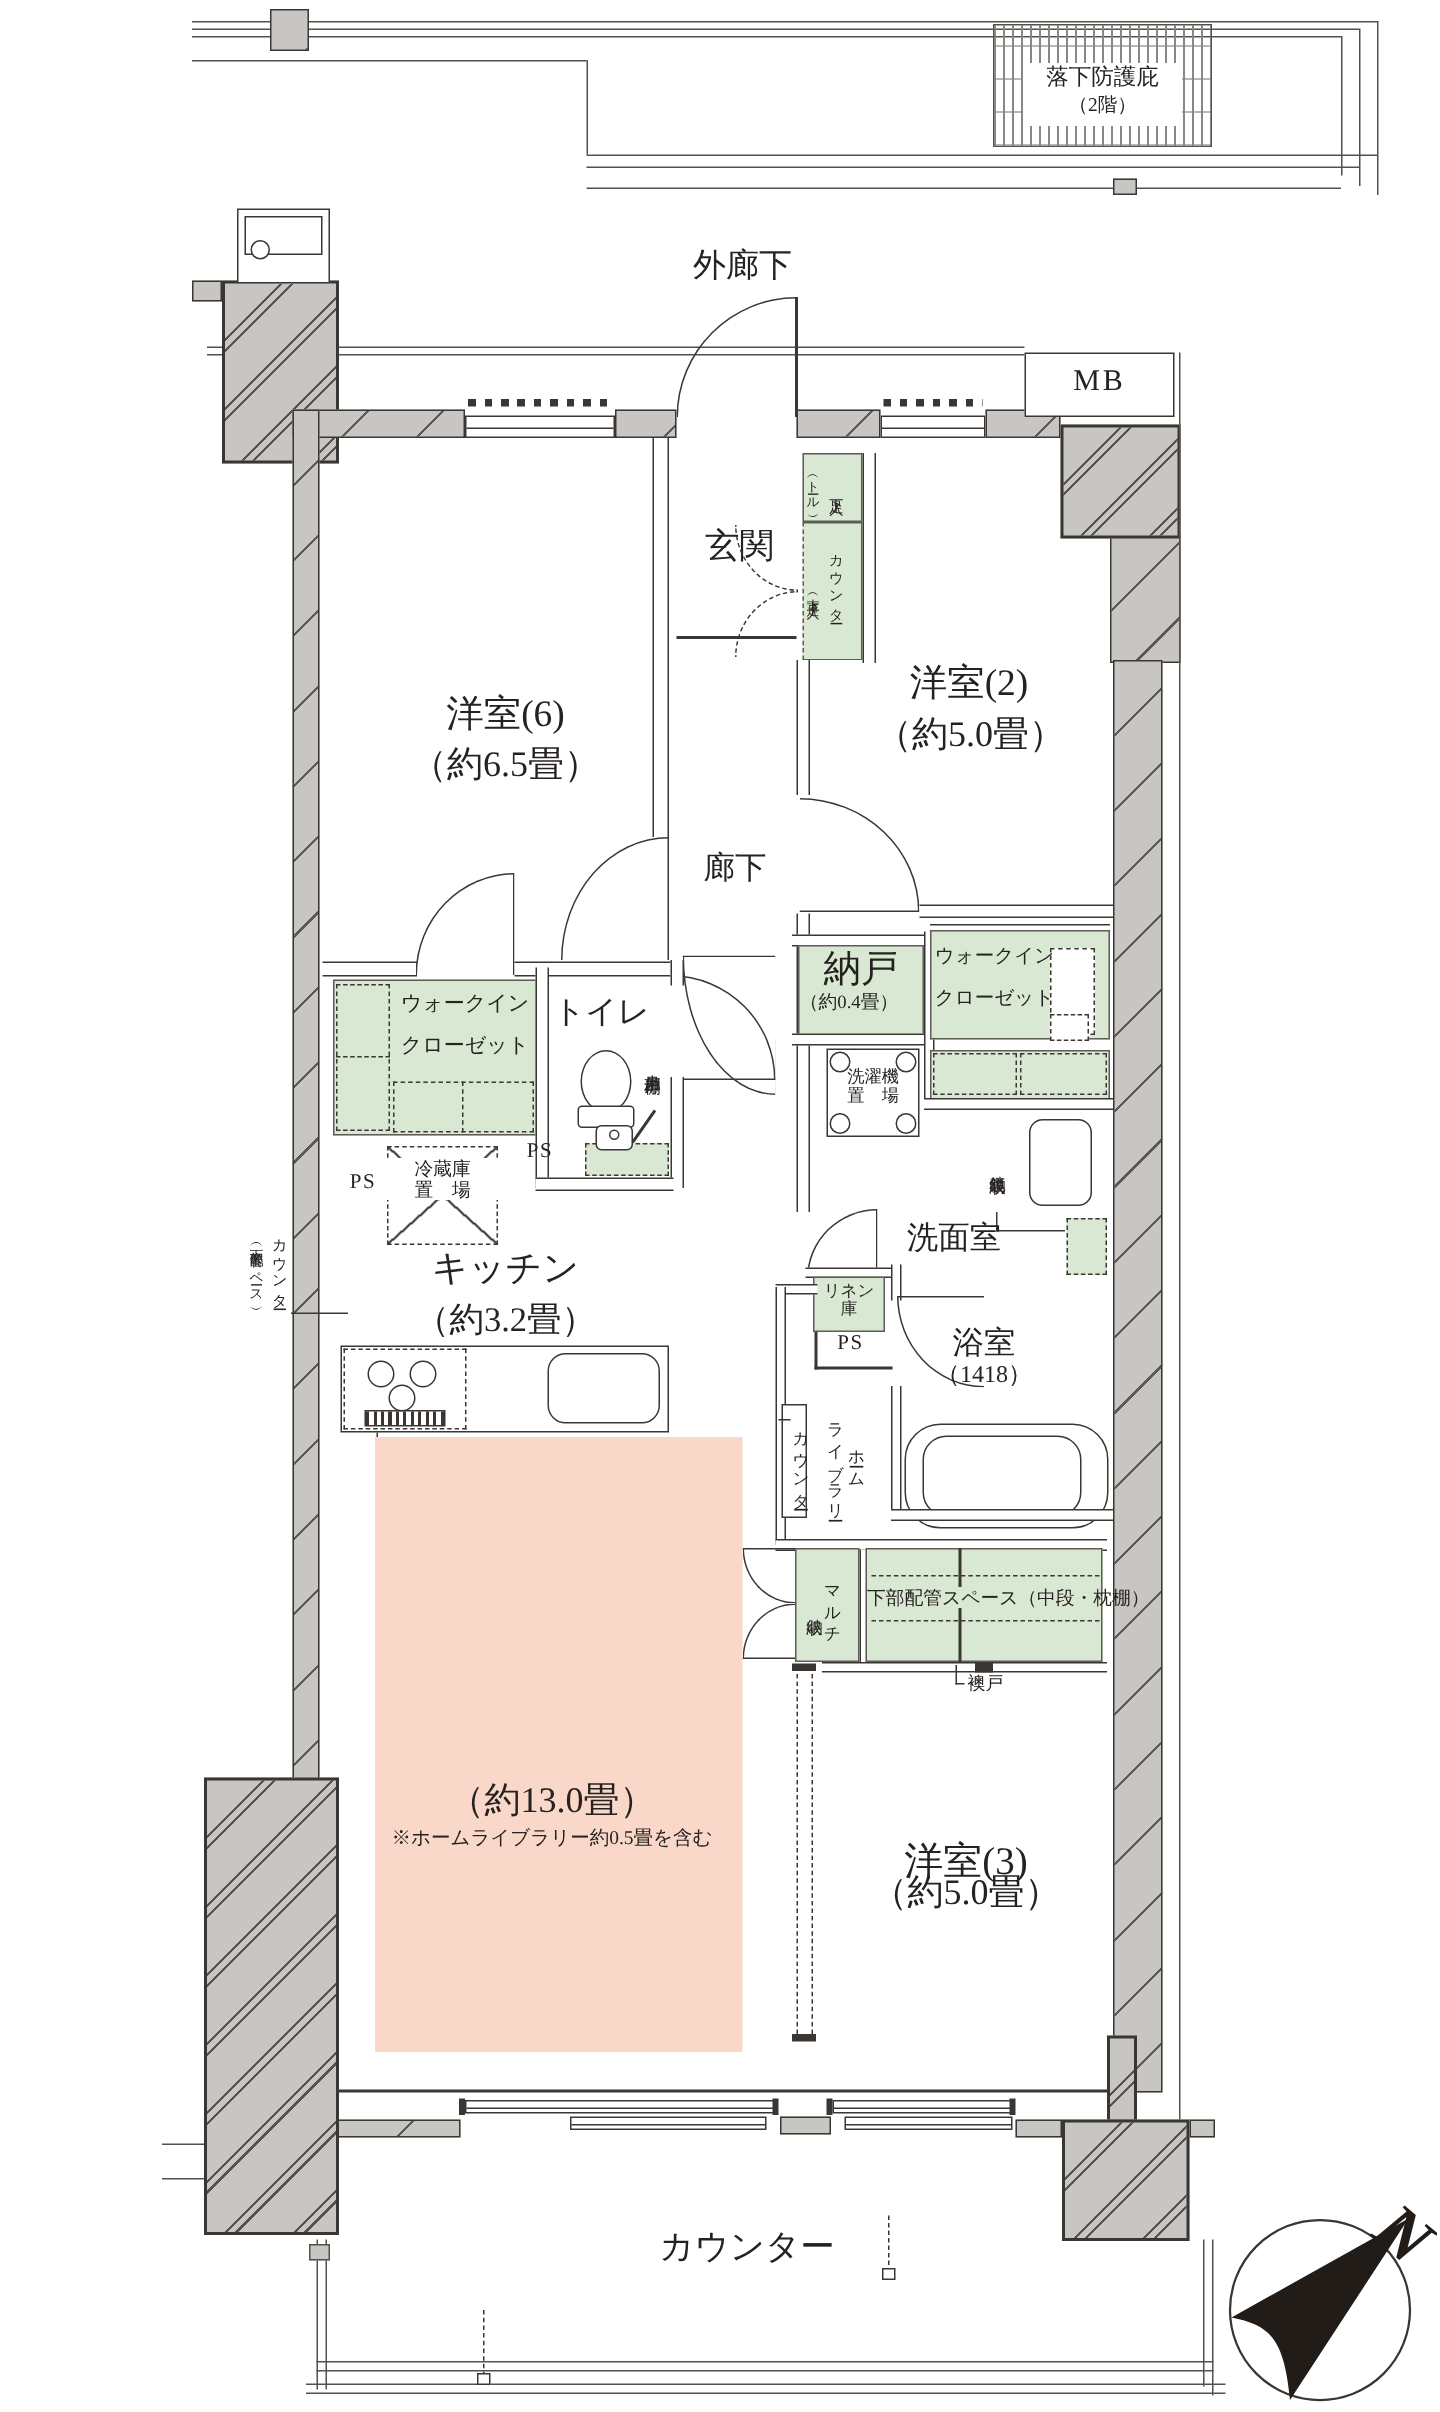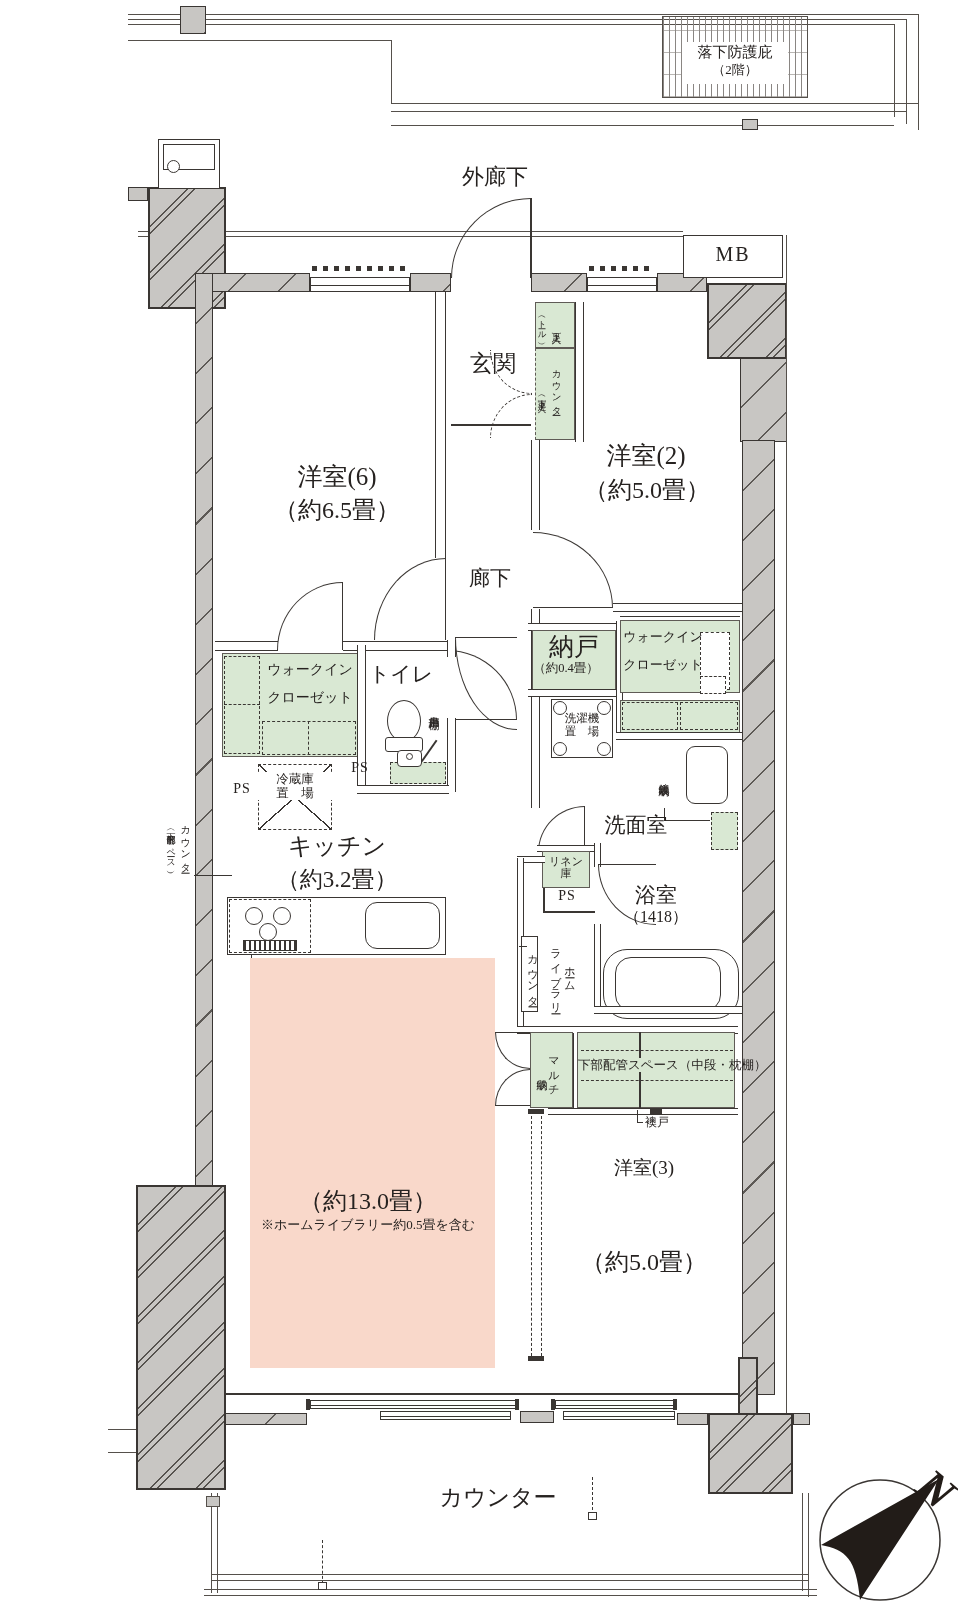--- a/index.html
+++ b/index.html
@@ -249,21 +249,21 @@
   <div class="iw" style="left:548px;top:1108px;width:190px;height:7px;border-top:1px solid #3a3633;border-bottom:1px solid #3a3633"></div>
   <div class="abs" style="left:650px;top:1108px;width:12px;height:7px;background:#3a3633"></div>
   <div class="vl" style="left:637px;top:1110px;height:13px;width:1px"></div>
   <div class="hl" style="left:637px;top:1122px;width:6px;height:1px"></div>
   <div class="lbl lft" style="left:645px;top:1116px;width:40px;font-size:12px">襖戸</div>
 
   <div class="abs" style="left:528px;top:1109px;width:16px;height:5px;background:#3a3633"></div>
   <div class="dashv" style="left:531px;top:1116px;height:240px"></div>
   <div class="dashv" style="left:541px;top:1116px;height:240px"></div>
   <div class="abs" style="left:528px;top:1356px;width:16px;height:5px;background:#3a3633"></div>
-  <div class="lbl" style="left:574px;top:1157px;width:140px;font-size:19px">洋室(3)</div>
+  <div class="lbl" style="left:574px;top:1226px;width:140px;font-size:26px">洋室(3)</div>
   <div class="lbl" style="left:564px;top:1249px;width:160px;font-size:24px">（約5.0畳）</div>
 
   <div class="hl" style="left:215px;top:1393px;width:529px;height:2px"></div>
   <div class="wall" style="left:225px;top:1413px;width:82px;height:12px"></div>
   <div class="win" style="left:310px;top:1400px;width:207px;height:9px"></div>
   <div class="win" style="left:380px;top:1411px;width:131px;height:9px"></div>
   <div class="wall" style="left:520px;top:1411px;width:34px;height:12px"></div>
   <div class="win" style="left:555px;top:1400px;width:120px;height:9px"></div>
   <div class="win" style="left:563px;top:1411px;width:112px;height:9px"></div>
   <div class="abs" style="left:306px;top:1399px;width:4px;height:11px;background:#3a3633"></div>

